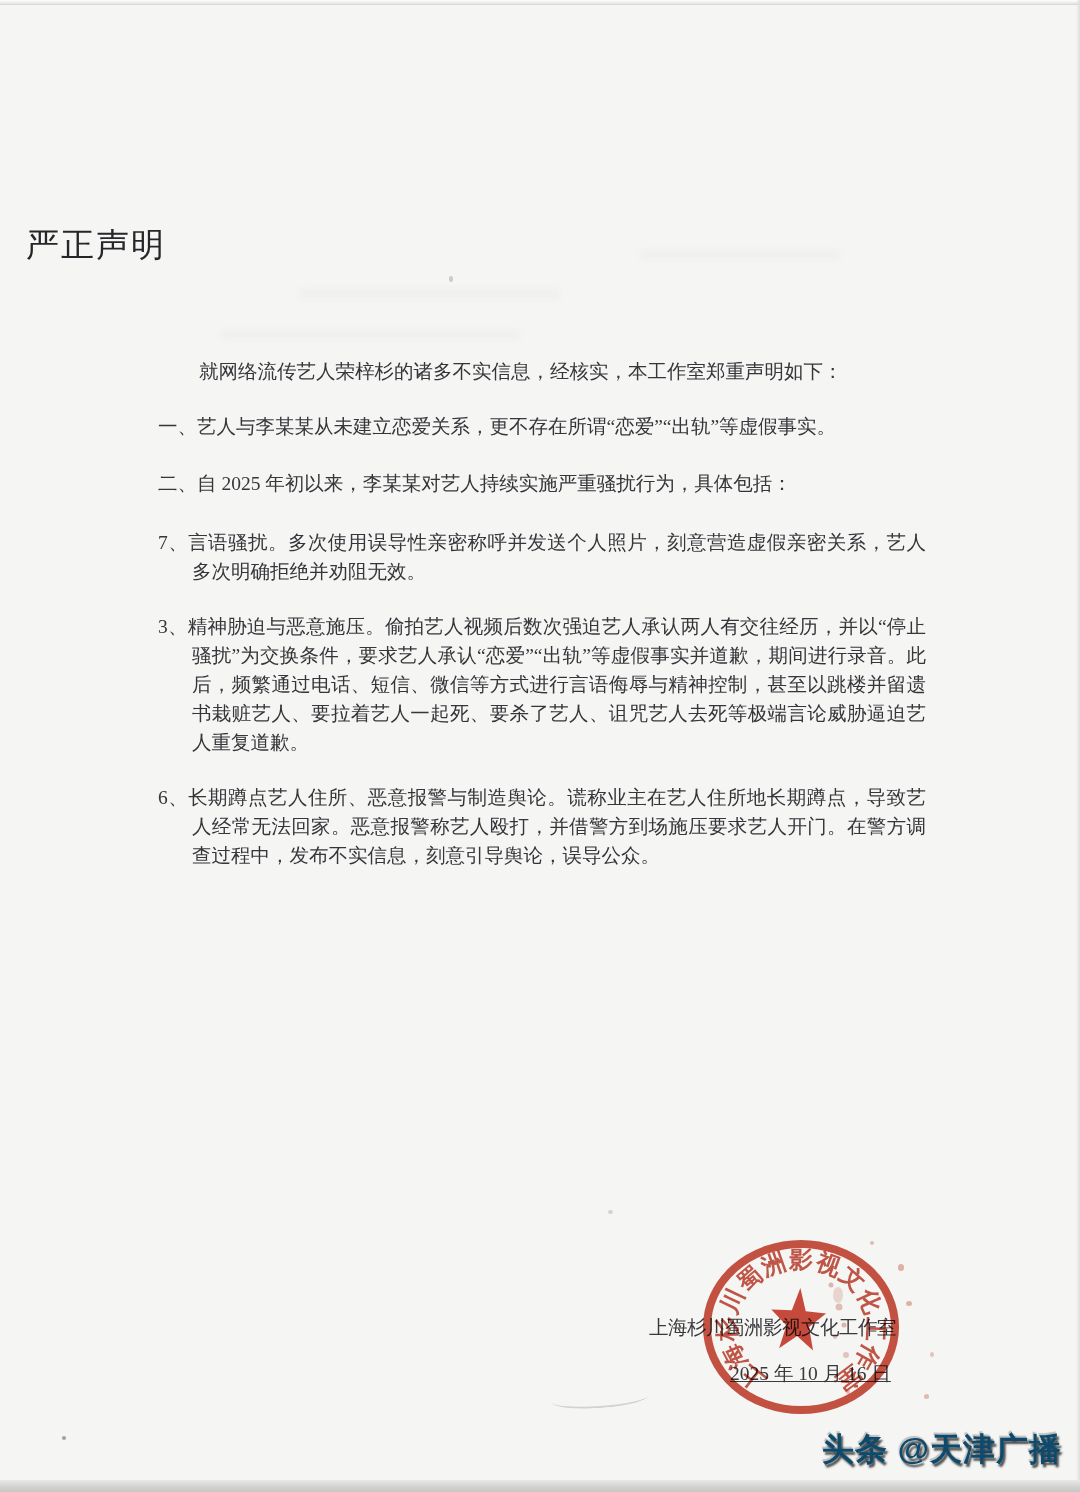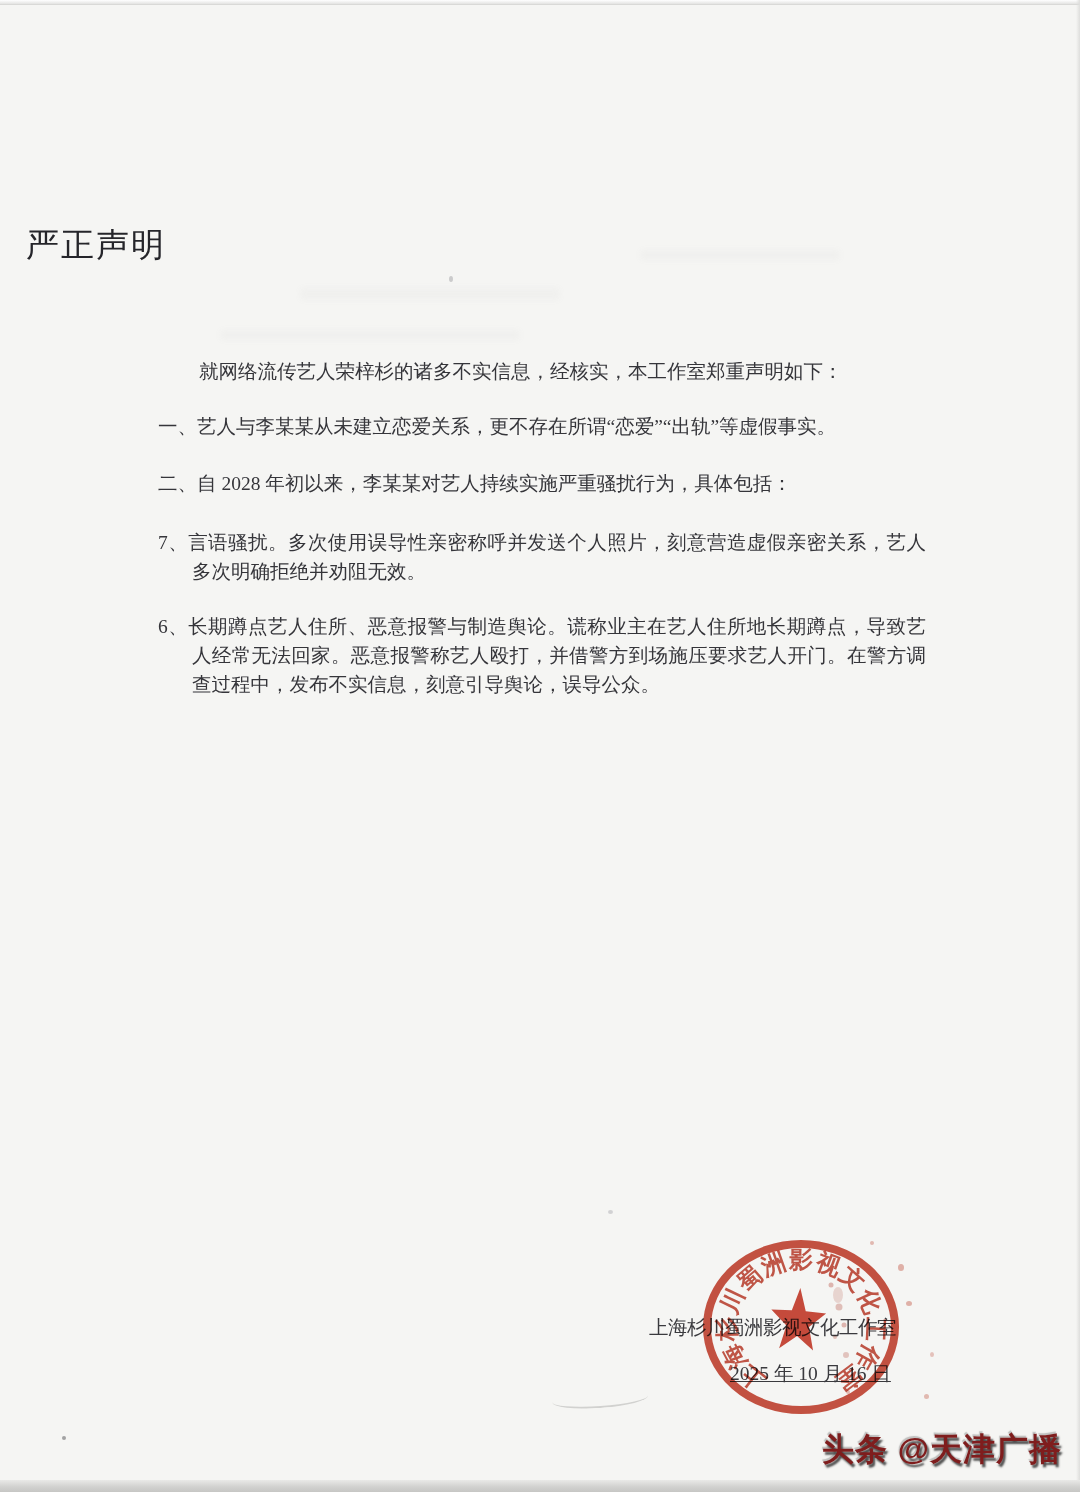--- a/index.html
+++ b/index.html
@@ -54,21 +54,21 @@
   .seal {
     position: absolute; left: 686px; top: 1212px;
     width: 230px; height: 230px;
     mix-blend-mode: multiply;
     opacity: 0.94;
   }
   .watermark {
     position: absolute; right: 18px; bottom: 20px;
     font-family: "Liberation Sans", "DejaVu Sans", sans-serif;
     font-weight: bold; font-size: 32px; letter-spacing: 1px;
-    color: #7f1d1d; white-space: nowrap;
+    color: #0c4a6e; white-space: nowrap;
     text-shadow: 2px 3px 2px rgba(50,50,50,0.85), -1px -2px 1px rgba(110,110,110,0.4);
   }
   .speck { position: absolute; border-radius: 50%; }
   .speck-a { left: 449px; top: 276px; width: 4px; height: 6px; background: #b9b9bb; opacity: .7; }
   .speck-b { left: 62px;  top: 1436px; width: 4px; height: 4px; background: #8d8d8f; opacity: .8; }
   .speck-c { left: 608px; top: 1210px; width: 5px; height: 4px; background: #c2c2c4; opacity: .7; }
   .red-dot { position: absolute; border-radius: 50%; background: #c64b36; mix-blend-mode: multiply; }
   .rd1 { left: 898px; top: 1264px; width: 6px; height: 7px; opacity: .40; }
   .rd2 { left: 870px; top: 1241px; width: 4px; height: 4px; opacity: .35; }
   .rd3 { left: 906px; top: 1301px; width: 6px; height: 5px; opacity: .40; }
@@ -93,22 +93,23 @@
 
 <div class="ghost g1"></div>
 <div class="ghost g2"></div>
 <div class="ghost g3"></div>
 
 <h1 class="doc-title">严正声明</h1>
 
 <div class="doc-body">
   <p class="p-indent mb-xl">就网络流传艺人荣梓杉的诸多不实信息，经核实，本工作室郑重声明如下：</p>
   <p class="mb-md">一、艺人与李某某从未建立恋爱关系，更不存在所谓“恋爱”“出轨”等虚假事实。</p>
-  <p class="mb-md2">二、自 2028 年初以来，李某某对艺人持续实施严重骚扰行为，具体包括：</p>
+  <p class="mb-md2">二、自 2025 年初以来，李某某对艺人持续实施严重骚扰行为，具体包括：</p>
   <p class="p-hang">7、言语骚扰。多次使用误导性亲密称呼并发送个人照片，刻意营造虚假亲密关系，艺人多次明确拒绝并劝阻无效。</p>
+  <p class="p-hang">3、精神胁迫与恶意施压。偷拍艺人视频后数次强迫艺人承认两人有交往经历，并以“停止骚扰”为交换条件，要求艺人承认“恋爱”“出轨”等虚假事实并道歉，期间进行录音。此后，频繁通过电话、短信、微信等方式进行言语侮辱与精神控制，甚至以跳楼并留遗书栽赃艺人、要拉着艺人一起死、要杀了艺人、诅咒艺人去死等极端言论威胁逼迫艺人重复道歉。</p>
   <p class="p-hang">6、长期蹲点艺人住所、恶意报警与制造舆论。谎称业主在艺人住所地长期蹲点，导致艺人经常无法回家。恶意报警称艺人殴打，并借警方到场施压要求艺人开门。在警方调查过程中，发布不实信息，刻意引导舆论，误导公众。</p>
 </div>
 
 <div class="sig-name">上海杉川蜀洲影视文化工作室</div>
 <div class="sig-date">2025 年 10 月 16 日</div>
 
 <svg class="seal" viewBox="-115 -115 230 230" xmlns="http://www.w3.org/2000/svg">
   <ellipse cx="0" cy="0" rx="94" ry="83" fill="none" stroke="#c23a27" stroke-width="8" opacity="0.92"></ellipse>
   <path id="seal-arc" d="M -33 51 A 66 59 0 1 1 33 51" fill="none"></path>
   <text font-size="24" font-weight="bold" letter-spacing="1" fill="#bd3a29" opacity="0.9" font-family="Liberation Serif, DejaVu Serif, serif">

